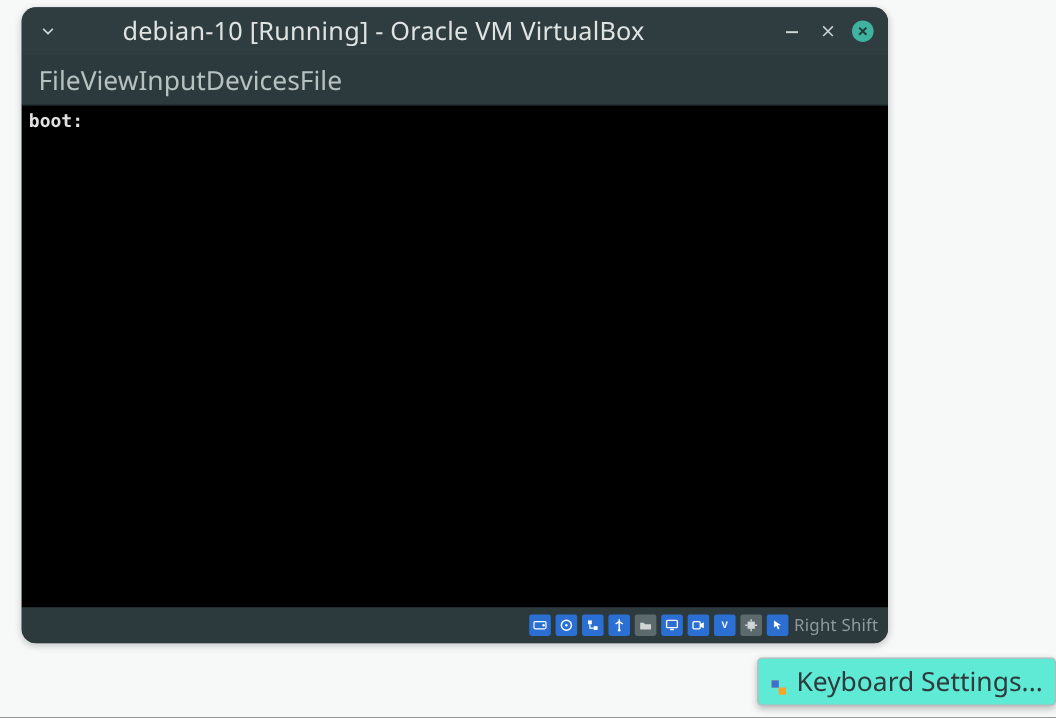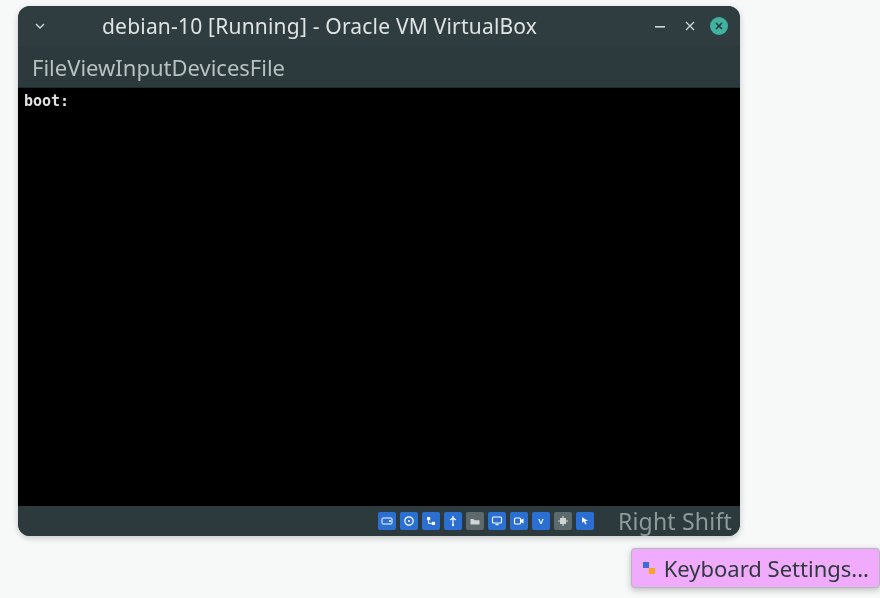--- a/index.html
+++ b/index.html
@@ -142,38 +142,39 @@
     color: #fff;
     font-size: 10px;
   }
   .sicon.gray {
     background: #5c6a6d;
     border-radius: 2px;
     color: #d0d6d6;
   }
   .host-key {
     color: #8f9b9a;
-    font-size: 23px;
-    margin-left: 20px;
+    font-size: 14px;
+    margin-left: 1px;
     letter-spacing: 0.2px;
     white-space: nowrap;
     overflow: hidden;
   }
 
   
   .tooltip {
     position: absolute;
     right: 0;
     bottom: 10px;
-    background: #f0abfc;
+    background: #5eead4;
     border: 1px solid #b3b9b9;
     border-radius: 4px;
     box-shadow: 0 2px 6px rgba(0,0,0,0.25);
     padding: 4px 10px 4px 8px;
     display: flex;
+    align-items: center;
     gap: 6px;
     font-size: 22px;
     color: #2f3a3c;
   }
   .tooltip .tip-icon {
     width: 18px; height: 18px;
     display: inline-block;
   }
 </style>
 </head>

